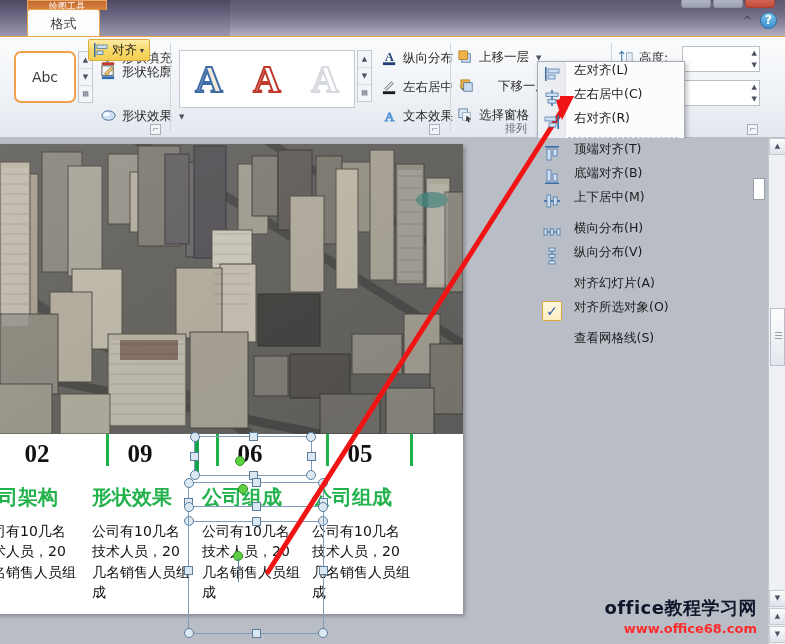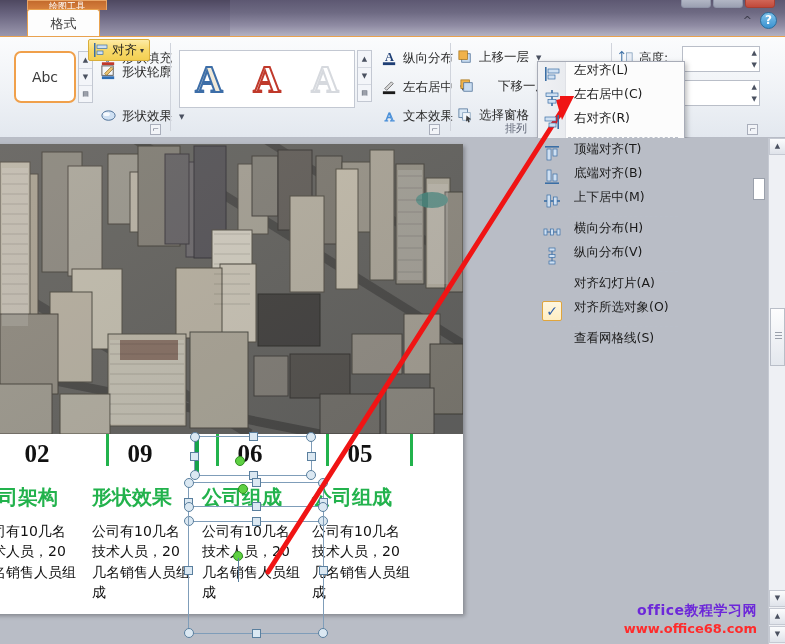--- a/index.html
+++ b/index.html
@@ -169,21 +169,21 @@
   .rot { position:absolute; width:10px; height:10px; border-radius:50%;
          background:#5fd043; border:1px solid #2e8f20; }
   .glink { position:absolute; width:1px; background:#5a7f9e; }
   .greenbar { position:absolute; width:4px; background:#16a34a; }
 
   
   .arrow-svg { position:absolute; left:0; top:0; width:785px; height:644px; pointer-events:none; }
 
   
   .wm { position:absolute; right: 28px; bottom: 8px; text-align:right; }
-  .wm1 { font-size: 14px; font-weight: bold; color:#6d28d9; letter-spacing:.5px; }
+  .wm1 { font-size: 18px; font-weight: bold; color:#0f172a; letter-spacing:.5px; }
   .wm2 { font-size: 13px; font-weight: bold; color:#ff2b2b; margin-top:1px; }
 
   
   .vscroll {
     position:absolute; right: 0; top: 138px; width: 17px; height: 506px;
     background:#eef0f4; border-left:1px solid #c5c9d2;
   }
   .sbtn {
     position:absolute; left:0; width:17px; height:17px;
     background: linear-gradient(180deg,#fbfcfd 0%,#dfe3ea 100%);

